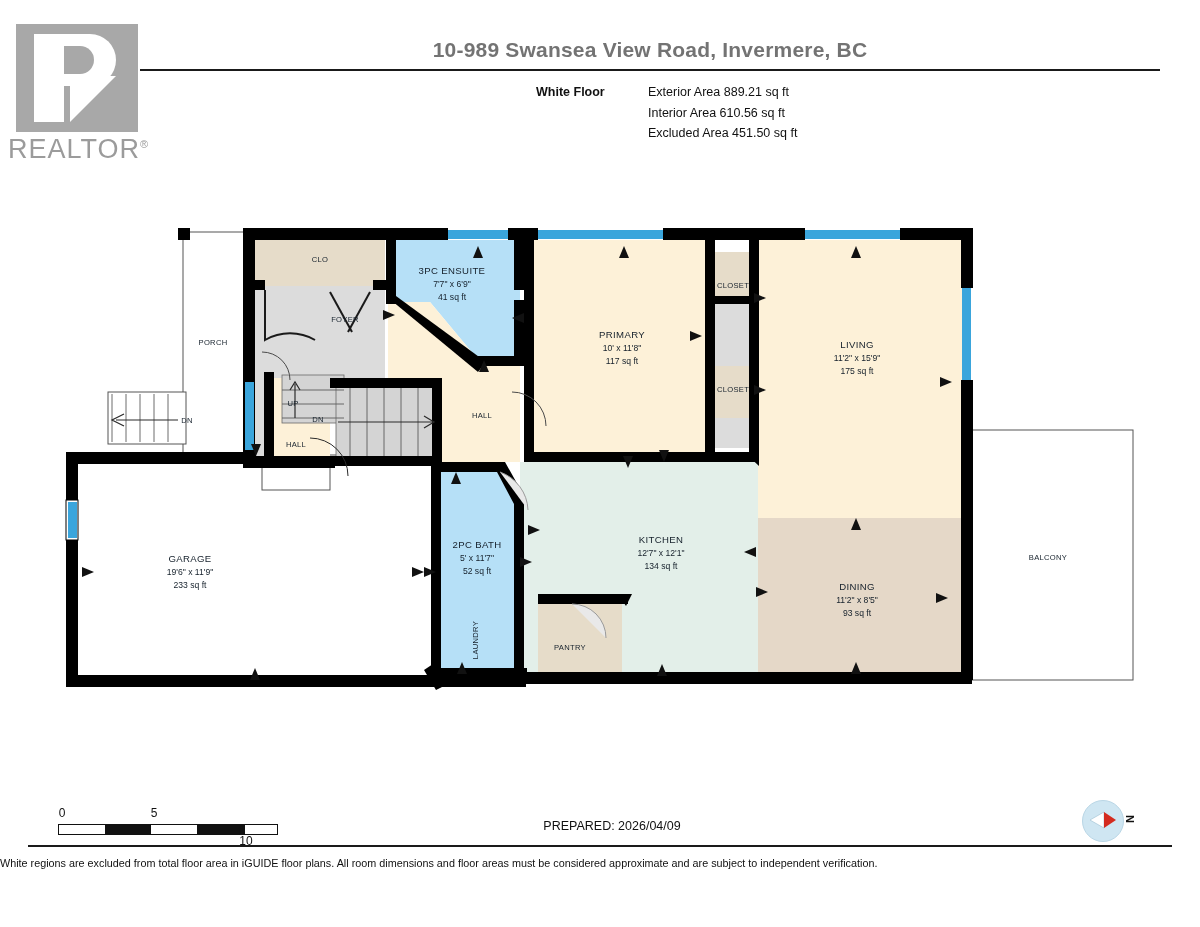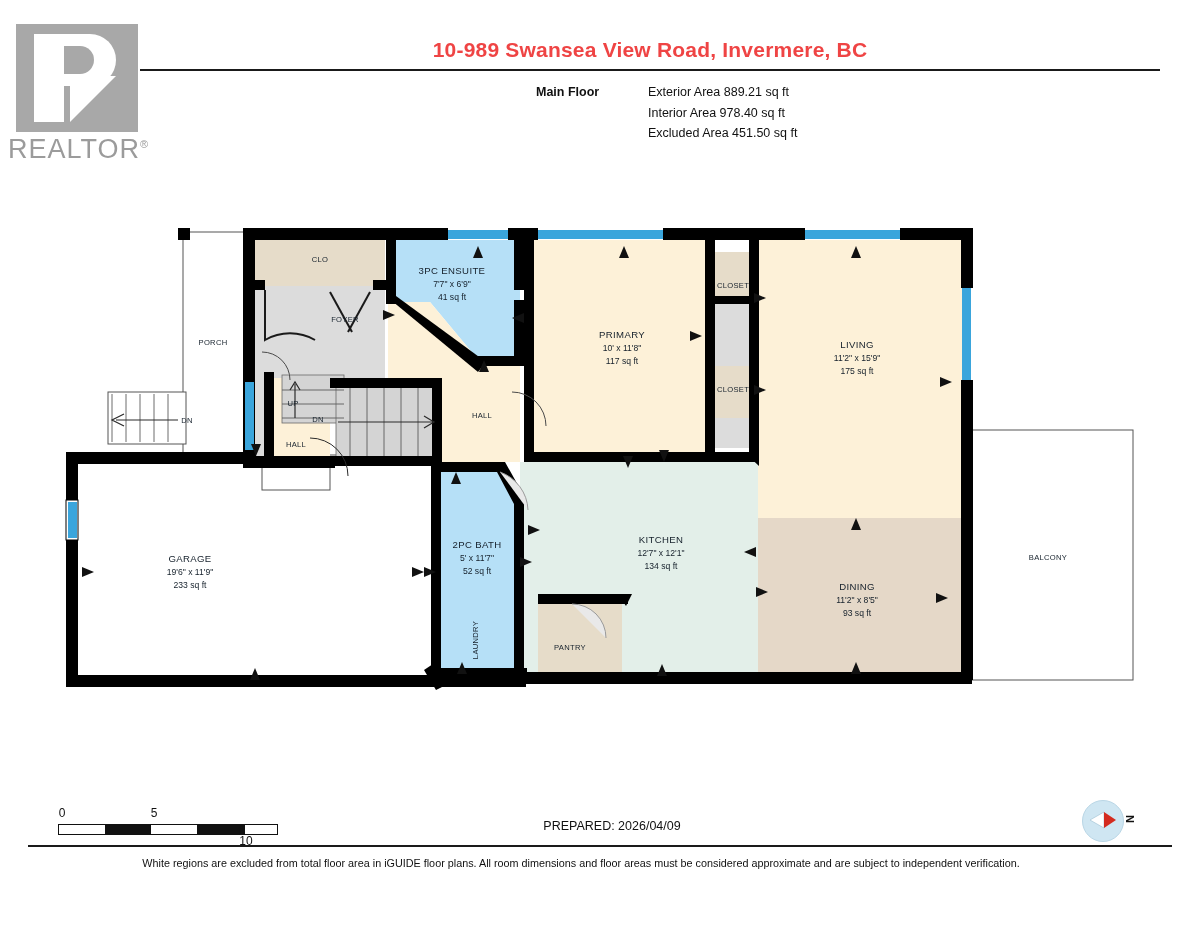--- a/index.html
+++ b/index.html
@@ -15,21 +15,21 @@
   #realtor-logo{position:absolute;left:8px;top:24px;width:140px;height:140px;}
   #realtor-logo .sq{position:absolute;left:8px;top:0;width:122px;height:108px;background:#a8a8a8;}
   #realtor-logo .r-stem{position:absolute;left:26px;top:10px;width:30px;height:88px;background:#fff;}
   #realtor-logo .r-bowl{position:absolute;left:56px;top:10px;width:52px;height:52px;background:#fff;border-radius:0 26px 26px 0;}
   #realtor-logo .r-bowl-in{position:absolute;left:56px;top:22px;width:30px;height:28px;background:#a8a8a8;border-radius:0 14px 14px 0;}
   #realtor-logo .r-leg{position:absolute;left:62px;top:52px;width:0;height:0;border-left:46px solid #fff;border-bottom:46px solid transparent;}
   #realtor-logo .word{position:absolute;left:0;top:110px;font-size:27px;letter-spacing:1px;color:#9b9b9b;font-family:"Liberation Sans",sans-serif;}
   #realtor-logo .word sup{font-size:11px;vertical-align:super;}
 
   #title-bar{position:absolute;left:140px;top:38px;width:1020px;}
-  #plan-title{text-align:center;font-size:21px;font-weight:bold;letter-spacing:.2px;color:#ef4444;}
+  #plan-title{text-align:center;font-size:21px;font-weight:bold;letter-spacing:.2px;color:#737373;}
   #title-rule{margin-top:7px;height:2px;background:#1a1a1a;}
 
   #area-block{position:absolute;left:536px;top:82px;font-size:12.5px;line-height:20.5px;color:#111;}
   #area-block .lbl{position:absolute;left:0;top:0;font-weight:bold;}
   #area-block .vals{margin-left:112px;}
 
   
   #plan{position:absolute;left:0;top:0;width:1200px;height:927px;}
   #plan svg{position:absolute;left:0;top:0;}
 
@@ -46,44 +46,44 @@
   #scale-bar i{position:absolute;top:0;height:100%;background:#111;display:block;}
   #scale-unit{position:absolute;left:180px;top:18px;font-size:12px;}
 
   #prepared{position:absolute;left:12px;top:819px;width:1200px;text-align:center;font-size:12.5px;color:#111;}
 
   #compass{position:absolute;left:1082px;top:800px;width:44px;height:44px;}
   #compass .ring{position:absolute;left:0;top:0;width:40px;height:40px;border-radius:50%;background:#cfe6f2;border:1px solid #b9d6e6;}
   #compass .n{position:absolute;left:44px;top:13px;font-size:11px;font-weight:bold;color:#111;transform:rotate(90deg);transform-origin:center;}
 
   #disclaimer-rule{position:absolute;left:28px;top:845px;width:1144px;height:2px;background:#1a1a1a;}
-  #disclaimer{position:absolute;left:0;top:857px;width:1162px;text-align:center;font-size:10.8px;color:#111;}
+  #disclaimer{position:absolute;left:0;top:857px;width:1162px;font-size:10.8px;color:#111;}
 </style>
 </head>
 <body>
 
 <div id="realtor-logo">
   <div class="sq"></div>
   <div class="r-stem"></div>
   <div class="r-bowl"></div>
   <div class="r-bowl-in"></div>
   <div class="r-leg"></div>
   <div class="word"><span>REALTOR</span><sup>®</sup></div>
 </div>
 
 <div id="title-bar">
   <div id="plan-title">10-989 Swansea View Road, Invermere, BC</div>
   <div id="title-rule"></div>
 </div>
 
 <div id="area-block">
-  <div class="lbl">Main Floor</div>
+  <div class="lbl">White Floor</div>
   <div class="vals">
     <div>Exterior Area 889.21 sq ft</div>
-    <div>Interior Area 978.40 sq ft</div>
+    <div>Interior Area 610.56 sq ft</div>
     <div>Excluded Area 451.50 sq ft</div>
   </div>
 </div>
 
 <div id="plan">
 <svg width="1200" height="927" xmlns="http://www.w3.org/2000/svg">
 
   <rect x="183" y="232" width="68" height="222" fill="#ffffff" stroke="#555" stroke-width="1"></rect>
   <rect x="72" y="455" width="380" height="228" fill="#ffffff" stroke="#555" stroke-width="1"></rect>
   <rect x="965" y="430" width="168" height="250" fill="#ffffff" stroke="#555" stroke-width="1"></rect>

